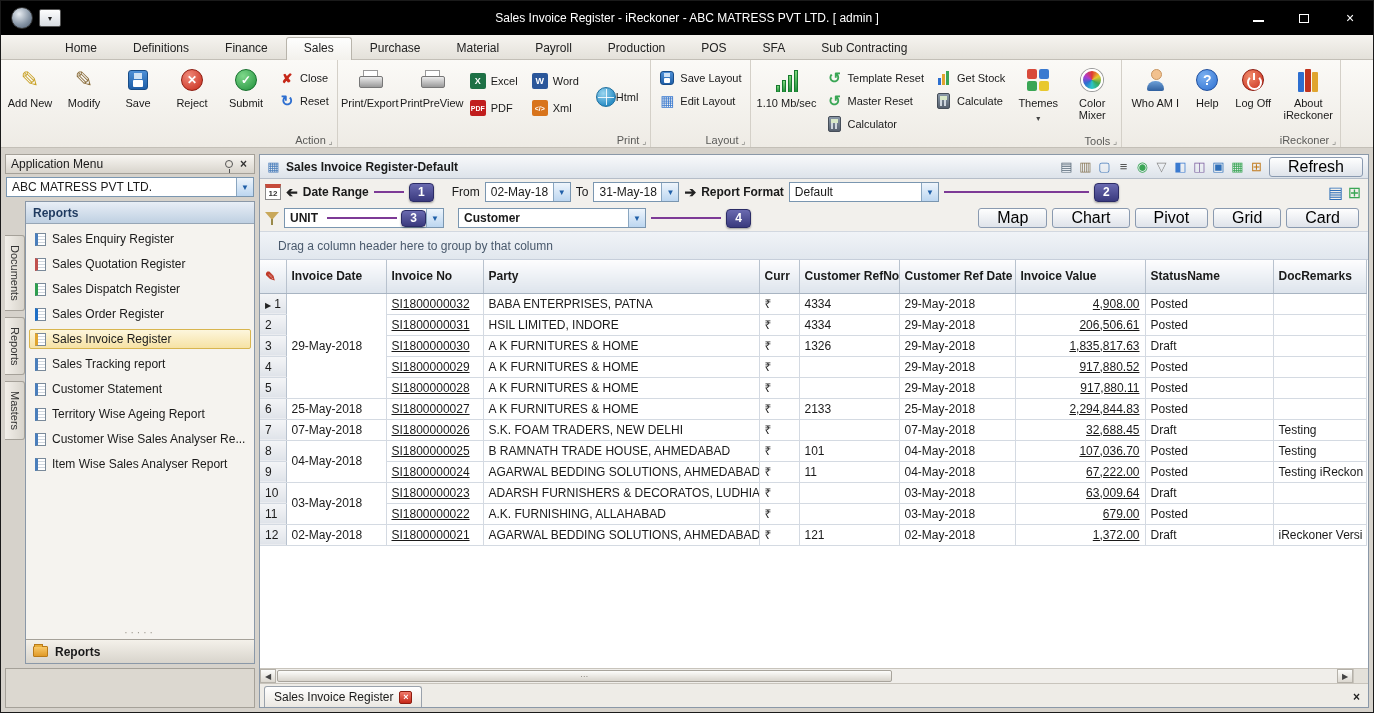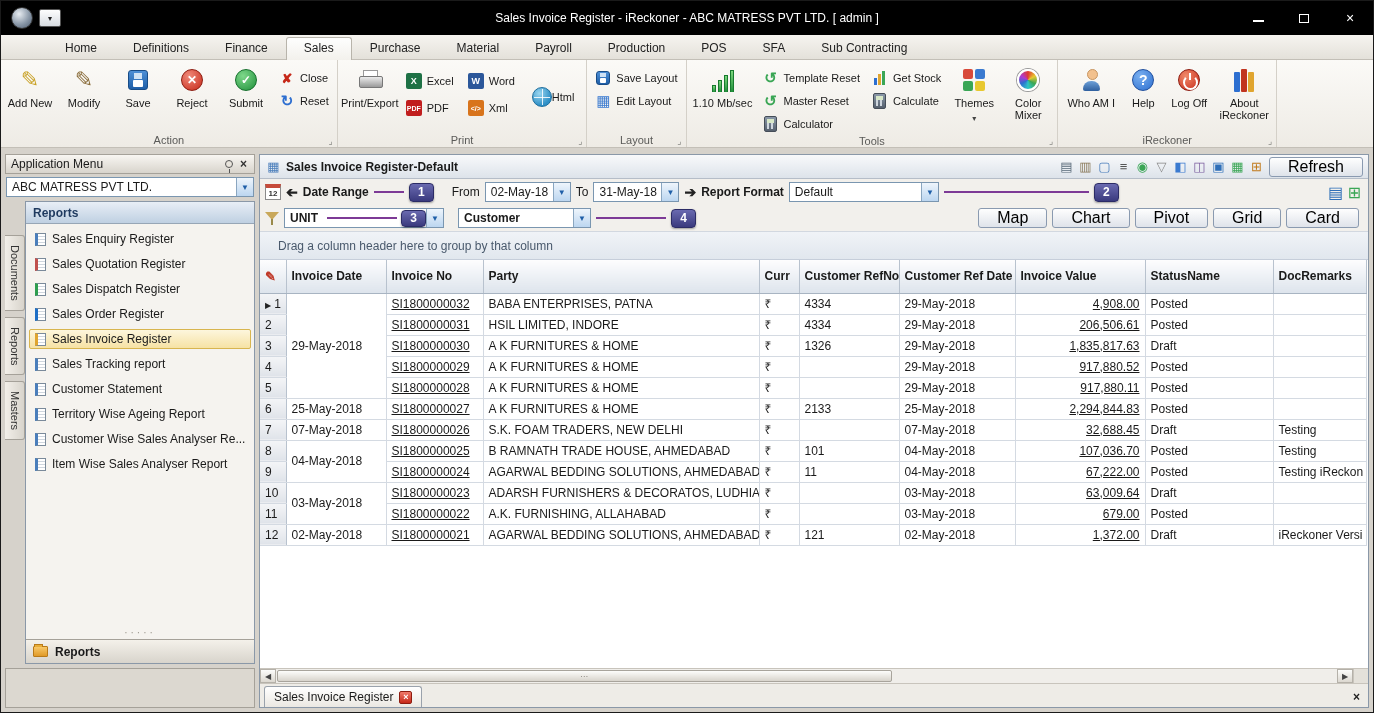--- a/index.html
+++ b/index.html
@@ -19,21 +19,21 @@
 
 
 .tabrow{height:25px;background:linear-gradient(#f6f4f0,#e4e1da);border-bottom:1px solid #c3bfb7;display:flex;align-items:flex-end;padding-left:46px;flex:0 0 auto;}
 .mtab{padding:3px 17px 4px;font-size:12px;color:#222;border:1px solid transparent;border-bottom:none;}
 .mtab.active{background:linear-gradient(#fefefe,#f3f1ec);border-color:#b8b4ab;border-radius:3px 3px 0 0;margin-bottom:-1px;padding-bottom:5px;}
 
 
 .ribbon{height:88px;background:linear-gradient(#fbfaf7,#eeebe5);border-bottom:1px solid #c3bfb7;display:flex;flex:0 0 auto;}
 .rgroup{display:flex;flex-direction:column;border-right:1px solid #d4d0c8;padding:2px 3px 0;}
 .rbody{flex:1;display:flex;align-items:stretch;gap:2px;}
-.rlabelrow{height:15px;display:flex;align-items:center;justify-content:center;color:#5a5a58;font-size:11px;position:relative;padding:0 8px;}
+.rlabelrow{height:15px;display:flex;align-items:center;justify-content:flex-end;color:#5a5a58;font-size:11px;position:relative;padding:0 8px;}
 .launcher{position:absolute;right:1px;bottom:1px;font-size:9px;color:#8a8a86;}
 .rbig{width:52px;display:flex;flex-direction:column;align-items:center;padding-top:5px;gap:4px;border-radius:3px;text-align:center;font-size:11px;line-height:12px;}
 .ric{height:26px;display:flex;align-items:center;justify-content:center;font-size:22px;}
 .rcol{display:flex;flex-direction:column;gap:3px;padding-top:6px;}
 .rsmall{display:flex;align-items:center;gap:5px;font-size:11px;padding:1px 5px;border-radius:2px;height:20px;white-space:nowrap;}
 .sic{width:16px;height:16px;display:flex;align-items:center;justify-content:center;font-size:13px;}
 .rwide{display:flex;align-items:center;padding:0 9px;font-size:11px;border-radius:3px;}
 .rgrid2{display:grid;grid-template-columns:60px 58px;grid-auto-rows:25px;align-content:center;gap:2px;}
 .pencil-y{color:#c9a227;}
 .pencil-b{color:#8a6d3b;}
@@ -245,20 +245,26 @@
     </div>
 
     <div class="rgroup">
       <div class="rbody">
         <div class="rbig" style="width:58px">
           <span class="ric">
               <span class="i-printer"></span>
             </span>
           <span class="rlab">Print/Export</span>
         </div>
+        <div class="rbig" style="width:62px">
+          <span class="ric">
+              <span class="i-printer"></span>
+            </span>
+          <span class="rlab">PrintPreView</span>
+        </div>
         <div class="rgrid2">
           <div class="rsmall">
             <span class="fbox fb-xl">X</span>
             <span>Excel</span>
           </div>
           <div class="rsmall">
             <span class="fbox fb-w">W</span>
             <span>Word</span>
           </div>
           <div class="rsmall">
@@ -539,21 +545,21 @@
 
       <div class="filter2">
         <span class="i-funnel"></span>
         <span class="combo" style="width:160px">
           <span class="ctxt blab">UNIT</span>
           <span class="pline" style="flex:1;margin:0 4px"></span>
           <span class="badge" style="height:17px;line-height:15px">3</span>
           <span class="cdd">▼</span>
         </span>
         <span style="width:4px"></span>
-        <span class="combo" style="width:133px">
+        <span class="combo" style="width:188px">
           <span class="ctxt blab">Customer</span>
           <span class="cdd">▼</span>
         </span>
         <span class="pline" style="width:70px"></span>
         <span class="badge">4</span>
         <span class="vbtns">
             <button class="btn">Map</button>
             <button class="btn">Chart</button>
             <button class="btn">Pivot</button>
             <button class="btn">Grid</button>

